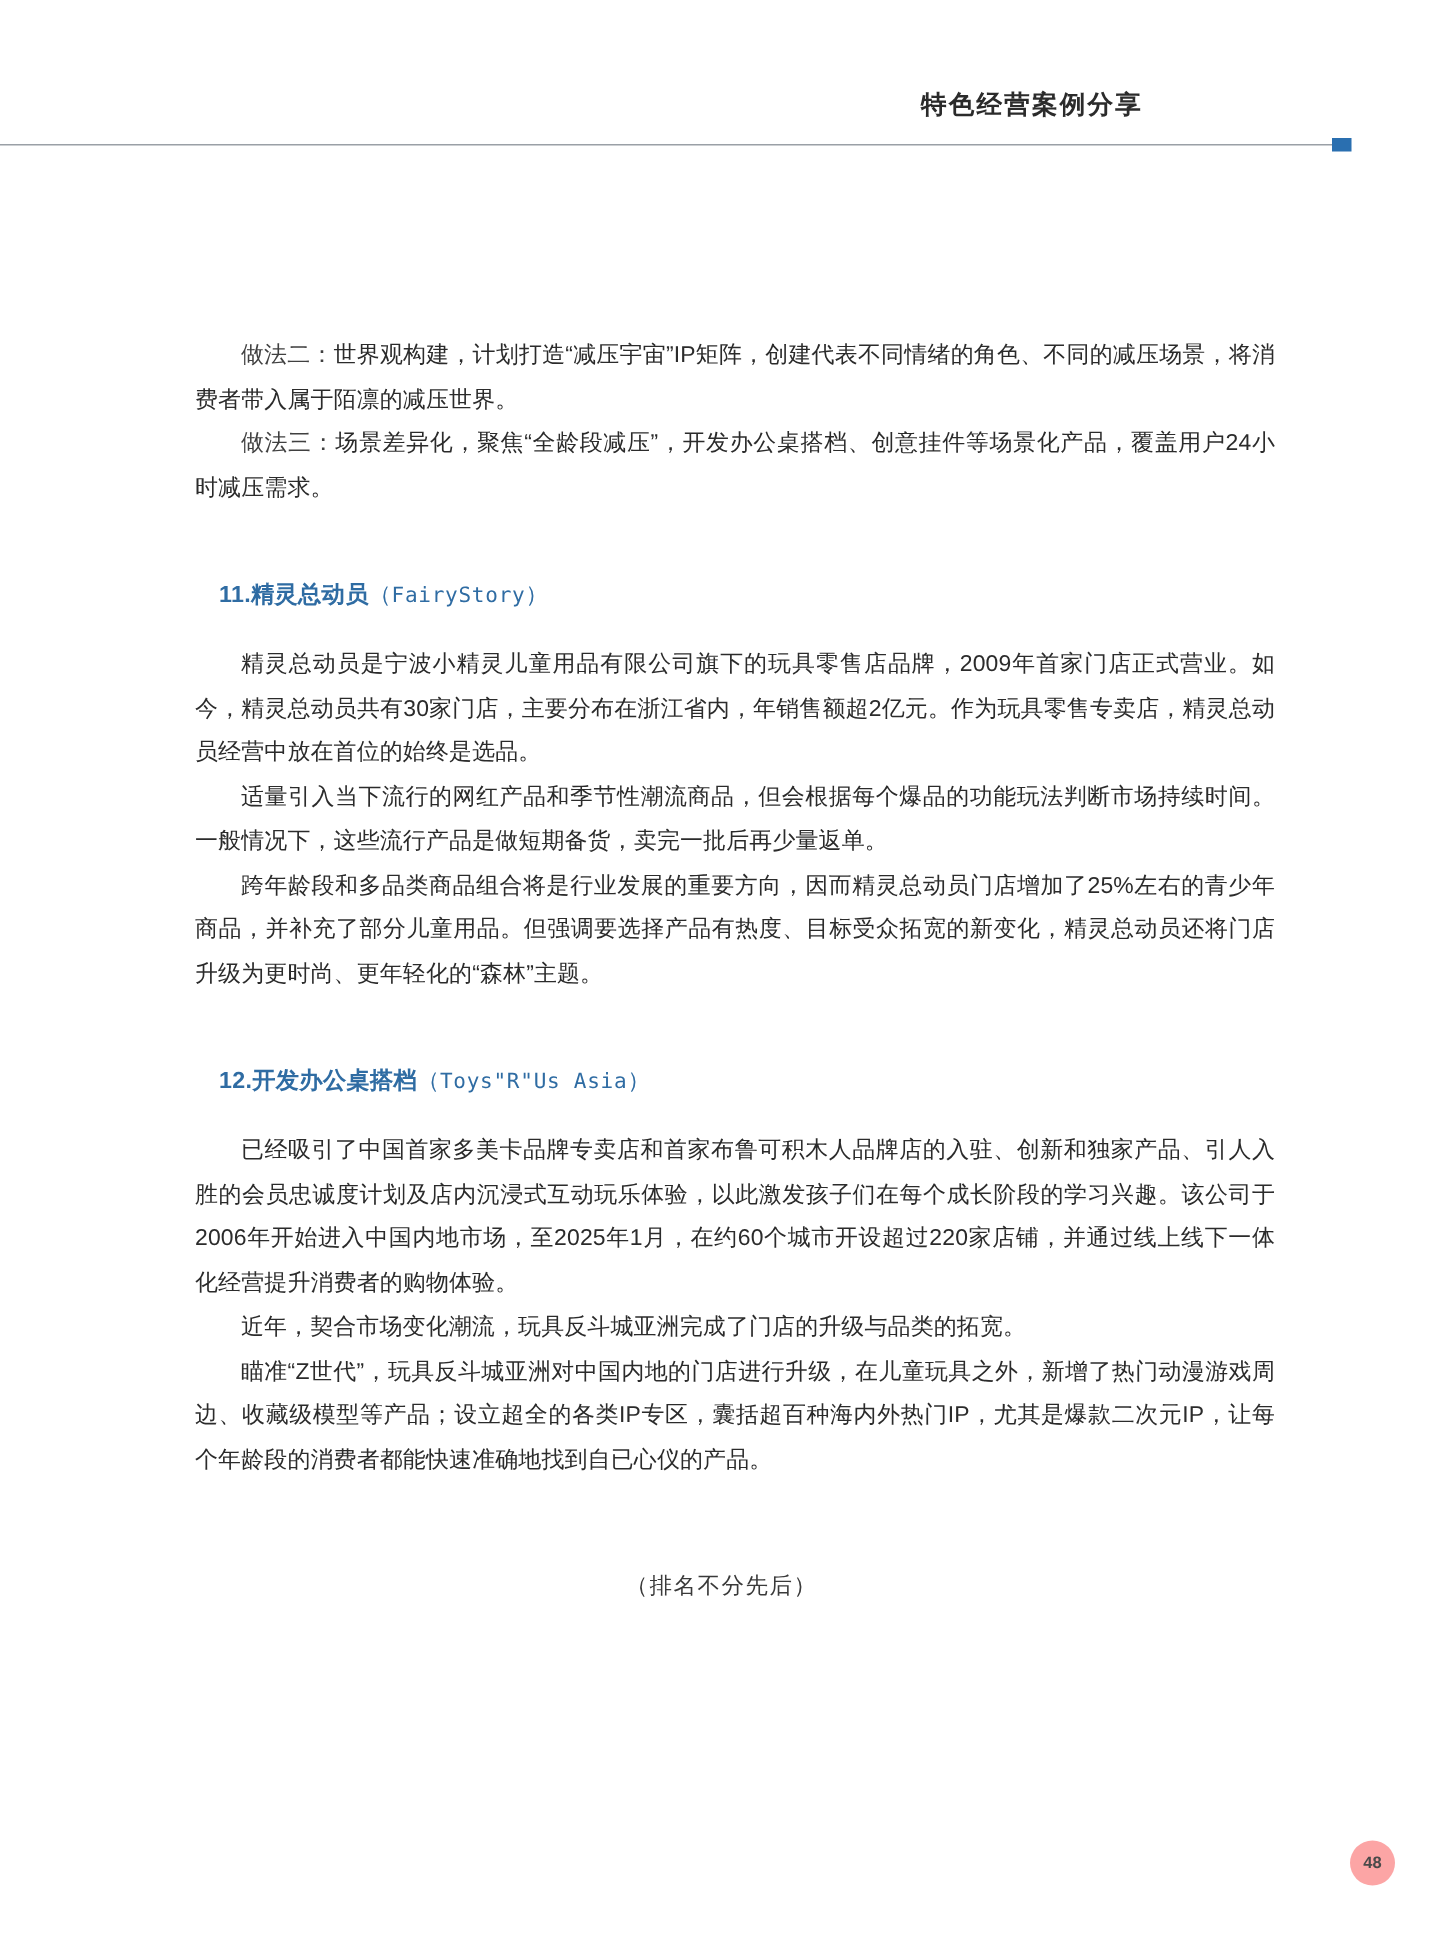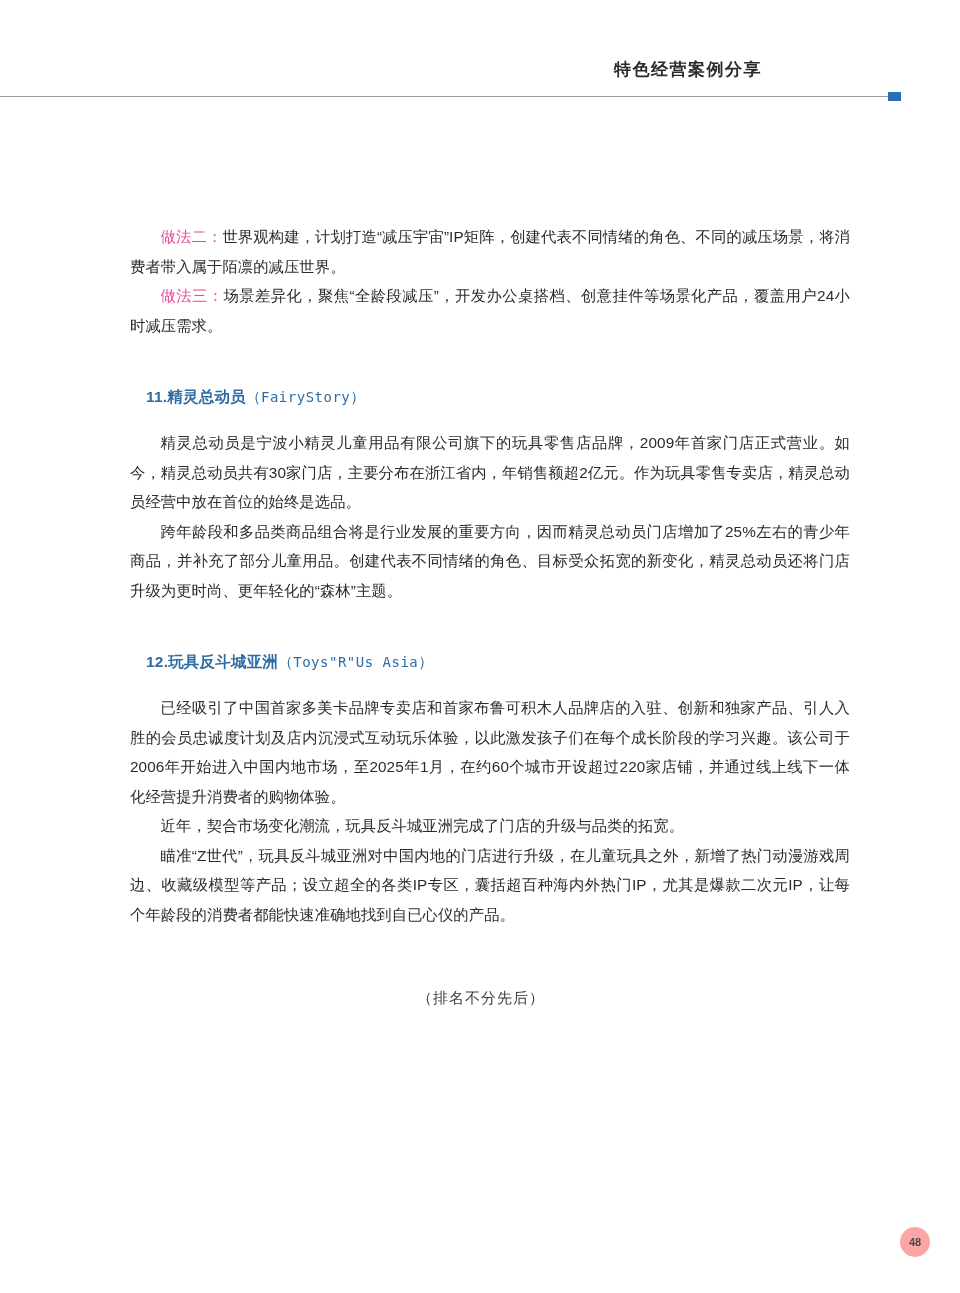--- a/index.html
+++ b/index.html
@@ -65,21 +65,21 @@
     line-height: 29.5px;
     text-align: justify;
     text-justify: inter-ideograph;
     color: #2b2b2b;
     letter-spacing: 0.1px;
   }
   p.indent {
     text-indent: 2em;
   }
   .label-blue {
-    color: #ec4899;
+    color: #404040;
   }
 
   h2.section-heading {
     margin: 16px;
     font-size: 15.5px;
     line-height: 24px;
     color: #2f6ca3;
     font-weight: bold;
     letter-spacing: 0.2px;
   }
@@ -144,25 +144,26 @@
     <span class="label-blue">做法三：</span><span>场景差异化，聚焦“全龄段减压”，开发办公桌搭档、创意挂件等场景化产品，覆盖用户24小时减压需求。</span>
   </p>
 
   <div class="gap-before-heading"></div>
   <h2 class="section-heading">
     <span>11.</span><span>精灵总动员</span><span class="paren">（</span><span class="en-name">FairyStory</span><span class="paren">）</span>
   </h2>
   <div class="gap-after-heading"></div>
 
   <p class="body-text indent">精灵总动员是宁波小精灵儿童用品有限公司旗下的玩具零售店品牌，2009年首家门店正式营业。如今，精灵总动员共有30家门店，主要分布在浙江省内，年销售额超2亿元。作为玩具零售专卖店，精灵总动员经营中放在首位的始终是选品。</p>
-  <p class="body-text indent">跨年龄段和多品类商品组合将是行业发展的重要方向，因而精灵总动员门店增加了25%左右的青少年商品，并补充了部分儿童用品。创建代表不同情绪的角色、目标受众拓宽的新变化，精灵总动员还将门店升级为更时尚、更年轻化的“森林”主题。</p>
+  <p class="body-text indent">适量引入当下流行的网红产品和季节性潮流商品，但会根据每个爆品的功能玩法判断市场持续时间。一般情况下，这些流行产品是做短期备货，卖完一批后再少量返单。</p>
+  <p class="body-text indent">跨年龄段和多品类商品组合将是行业发展的重要方向，因而精灵总动员门店增加了25%左右的青少年商品，并补充了部分儿童用品。但强调要选择产品有热度、目标受众拓宽的新变化，精灵总动员还将门店升级为更时尚、更年轻化的“森林”主题。</p>
 
   <div class="gap-before-heading"></div>
   <h2 class="section-heading">
-    <span>12.</span><span>玩具反斗城亚洲</span><span class="paren">（</span><span class="en-name">Toys"R"Us Asia</span><span class="paren">）</span>
+    <span>12.</span><span>开发办公桌搭档</span><span class="paren">（</span><span class="en-name">Toys"R"Us Asia</span><span class="paren">）</span>
   </h2>
   <div class="gap-after-heading"></div>
 
   <p class="body-text indent">已经吸引了中国首家多美卡品牌专卖店和首家布鲁可积木人品牌店的入驻、创新和独家产品、引人入胜的会员忠诚度计划及店内沉浸式互动玩乐体验，以此激发孩子们在每个成长阶段的学习兴趣。该公司于2006年开始进入中国内地市场，至2025年1月，在约60个城市开设超过220家店铺，并通过线上线下一体化经营提升消费者的购物体验。</p>
   <p class="body-text indent">近年，契合市场变化潮流，玩具反斗城亚洲完成了门店的升级与品类的拓宽。</p>
   <p class="body-text indent">瞄准“Z世代”，玩具反斗城亚洲对中国内地的门店进行升级，在儿童玩具之外，新增了热门动漫游戏周边、收藏级模型等产品；设立超全的各类IP专区，囊括超百种海内外热门IP，尤其是爆款二次元IP，让每个年龄段的消费者都能快速准确地找到自已心仪的产品。</p>
 
   <div class="gap-before-closing"></div>
   <p class="closing-note">（排名不分先后）</p>
 

